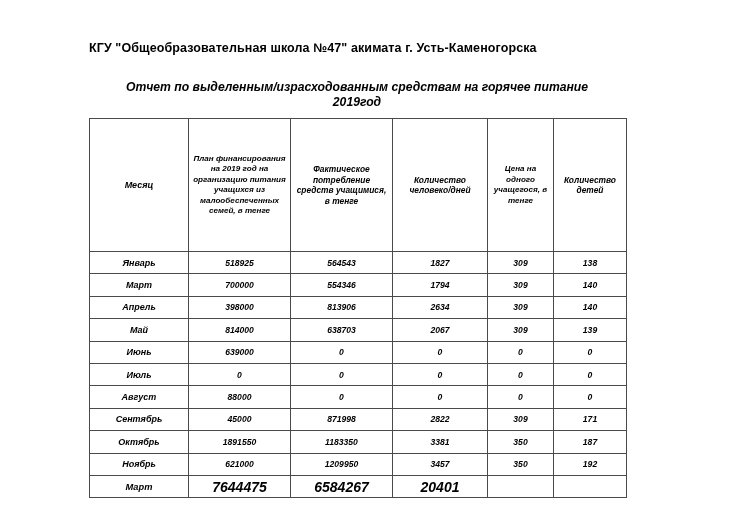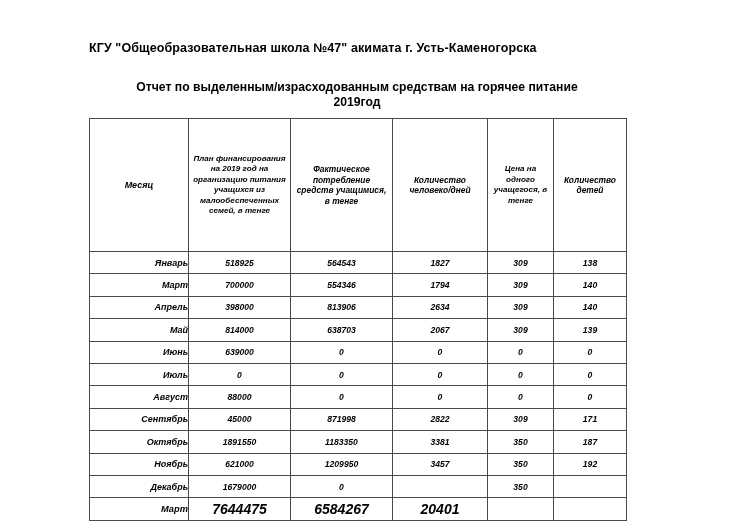--- a/index.html
+++ b/index.html
@@ -34,20 +34,21 @@
     white-space: nowrap;
   }
   .doc-subtitle {
     position: absolute;
     left: 89px;
     top: 80px;
     width: 536px;
     text-align: center;
     font-size: 12.2px;
     font-weight: bold;
+    font-style: italic;
     line-height: 15px;
   }
   .doc-subtitle .line2 {
     display: block;
   }
   table.report {
     position: absolute;
     left: 89px;
     top: 118px;
     width: 537px;
@@ -79,21 +80,20 @@
   table.report thead th.h-persondays,
   table.report thead th.h-actual {
     font-size: 8.4px;
   }
   table.report tbody td {
     height: 21.4px;
     font-size: 8.6px;
   }
   table.report tbody td.month-cell {
     font-size: 9px;
-    text-align: right;
   }
   table.report tbody tr.total-row td {
     font-size: 14px;
   }
   table.report tbody tr.total-row td.month-cell {
     font-size: 9.3px;
   }
   
   col.c-month      { width: 99px; }
   col.c-plan       { width: 102px; }
@@ -207,28 +207,20 @@
           <td>187</td>
         </tr>
         <tr>
           <td class="month-cell">Ноябрь</td>
           <td>621000</td>
           <td>1209950</td>
           <td>3457</td>
           <td>350</td>
           <td>192</td>
         </tr>
-        <tr>
-          <td class="month-cell">Декабрь</td>
-          <td>1679000</td>
-          <td>0</td>
-          <td></td>
-          <td>350</td>
-          <td></td>
-        </tr>
         <tr class="total-row">
           <td class="month-cell">Март</td>
           <td>7644475</td>
           <td>6584267</td>
           <td>20401</td>
           <td></td>
           <td></td>
         </tr>
       </tbody>
   </table>

